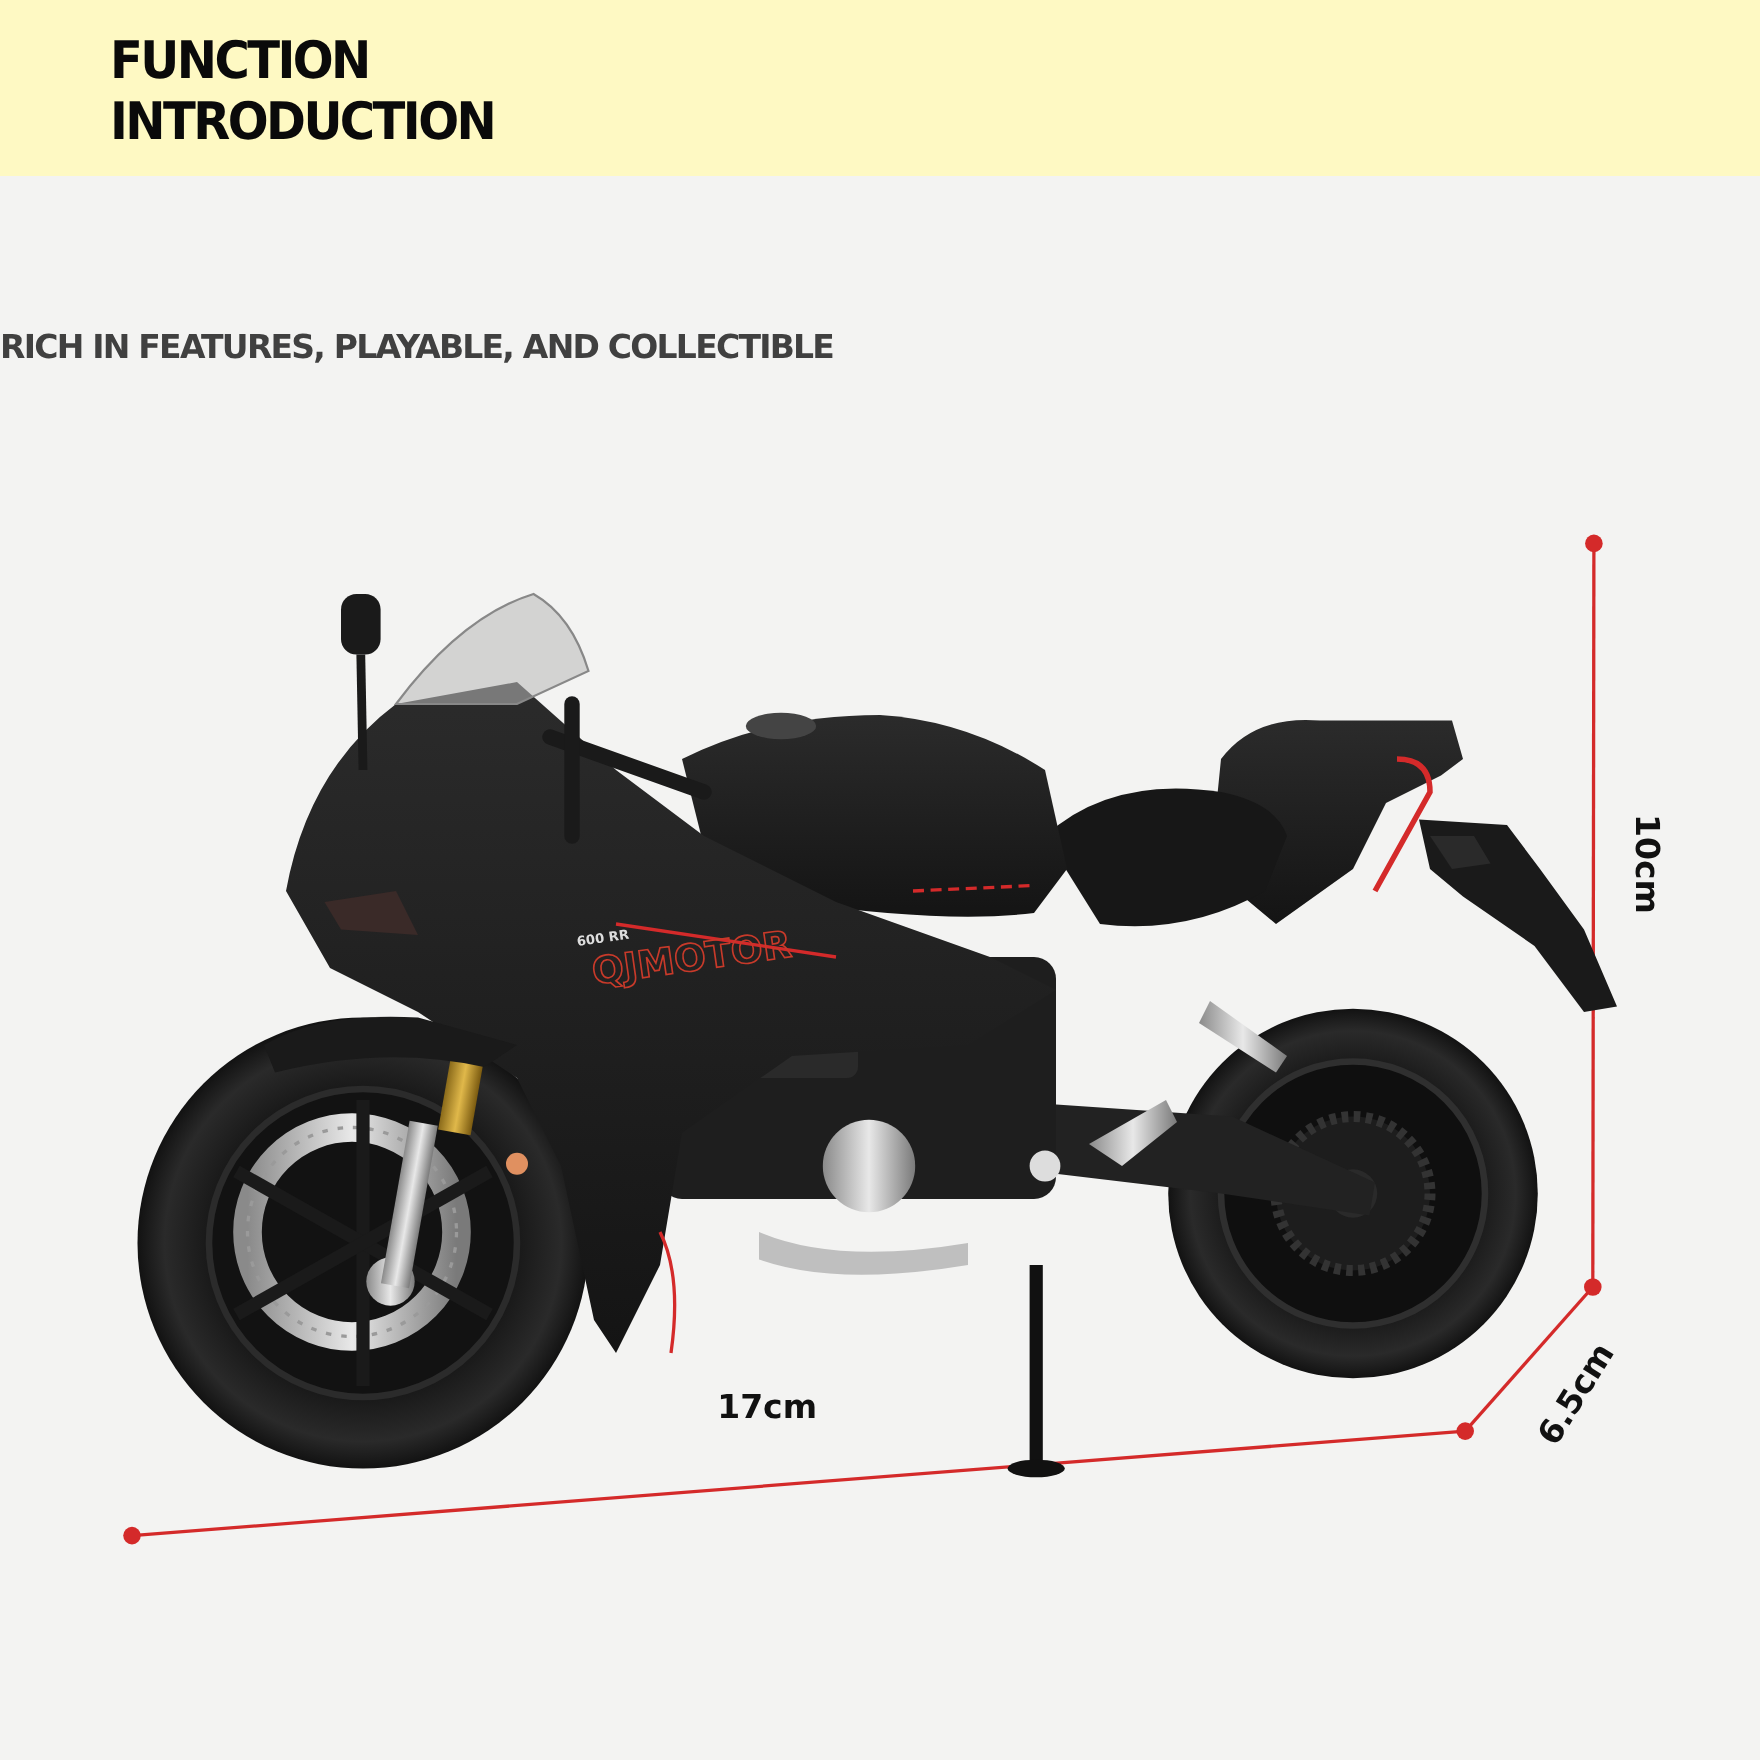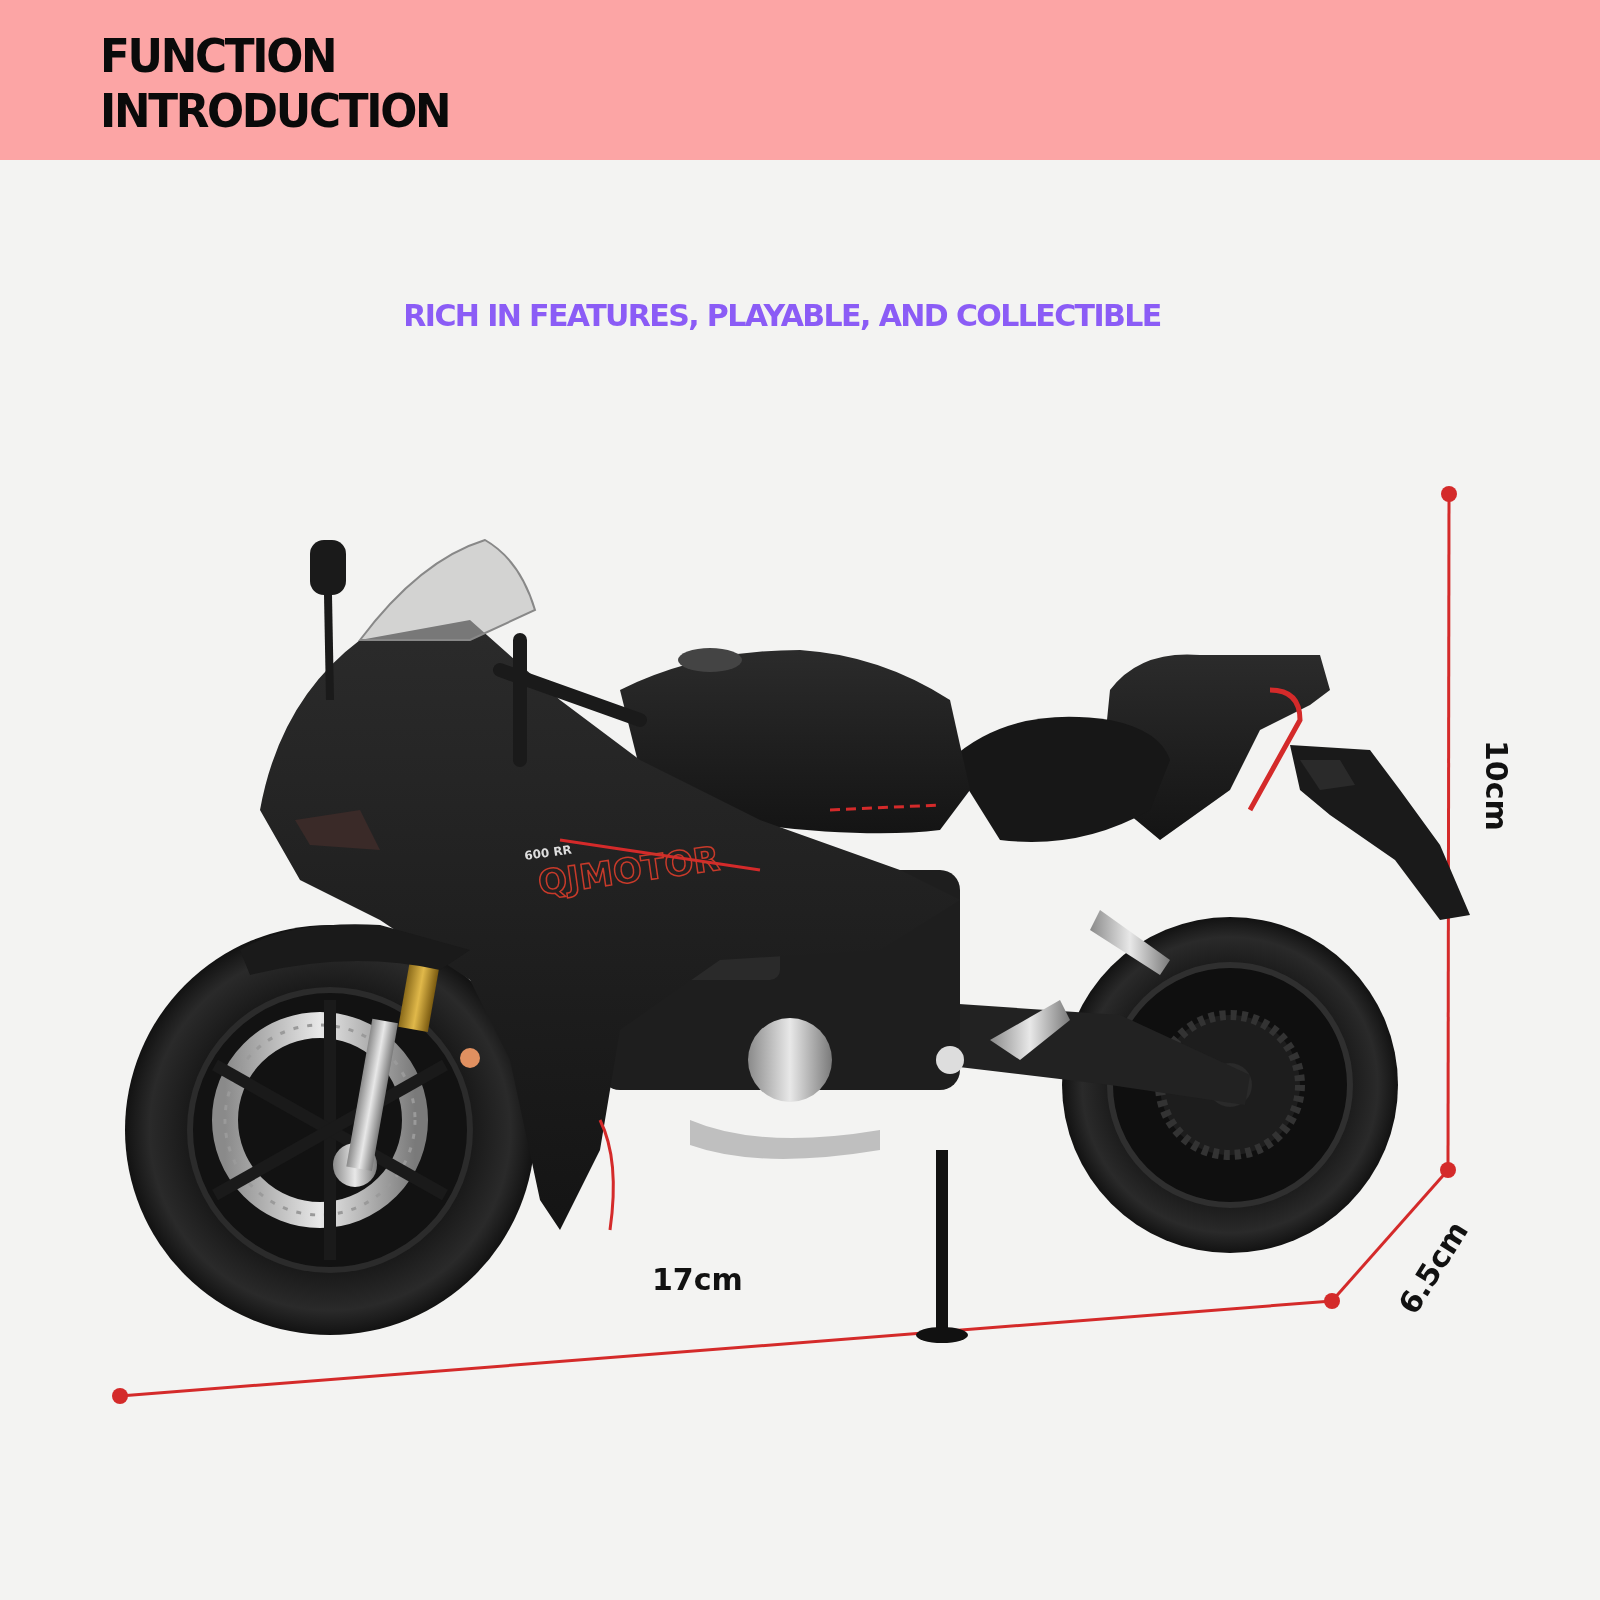--- a/index.html
+++ b/index.html
@@ -1,20 +1,20 @@
 <!DOCTYPE html>
 <html><head>
 <meta charset="utf-8">
 <style>
   html, body { margin:0; padding:0; }
   body { width:1600px; height:1600px; position:relative; overflow:hidden; background:#f3f3f2; font-family:"DejaVu Sans", sans-serif; }
-  .banner { position:absolute; left:0; top:0; width:1600px; height:160px; background:#fca5a5; }
+  .banner { position:absolute; left:0; top:0; width:1600px; height:160px; background:#fef9c3; }
   .banner-title { position:absolute; left:100px; top:28px; margin:0; font-family:"DejaVu Sans", sans-serif; font-weight:bold; font-size:47px; line-height:55px; color:#0a0a0a; letter-spacing:-2.5px; transform:scaleX(0.93); transform-origin:left top; }
   .banner-title span { display:block; }
-  .subtitle { position:absolute; left:0; width:1564px; top:298px; text-align:center; font-family:"DejaVu Sans", sans-serif; font-weight:bold; font-size:30px; color:#8b5cf6; letter-spacing:-1.6px; }
+  .subtitle { position:absolute; left:0; width:1564px; top:298px; font-family:"DejaVu Sans", sans-serif; font-weight:bold; font-size:30px; color:#404040; letter-spacing:-1.6px; }
   .scene { position:absolute; left:0; top:0; width:1600px; height:1600px; }
   .dim-label { position:absolute; font-family:"DejaVu Sans", sans-serif; font-weight:bold; font-size:30px; color:#111; white-space:nowrap; }
   .lbl-len { left:652px; top:1262px; }
   .lbl-h { left:1478px; top:740px; transform-origin:left top; transform:translate(36px,0) rotate(90deg); }
   .lbl-w { left:1382px; top:1250px; transform:rotate(-58deg); transform-origin:center; }
 </style>
 </head>
 <body>
 
 <div class="banner">

